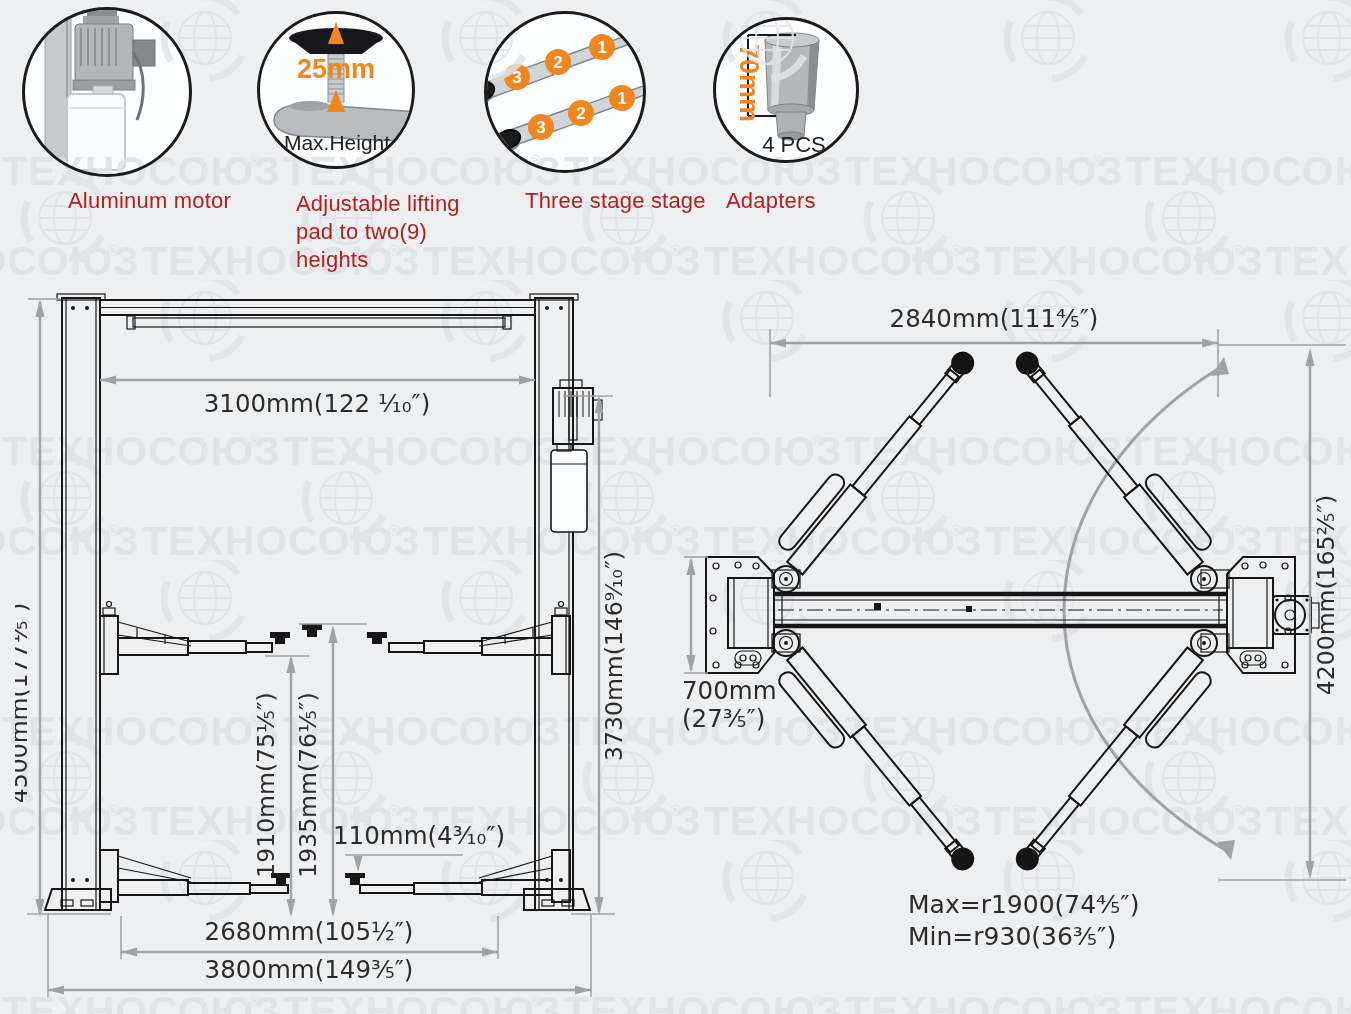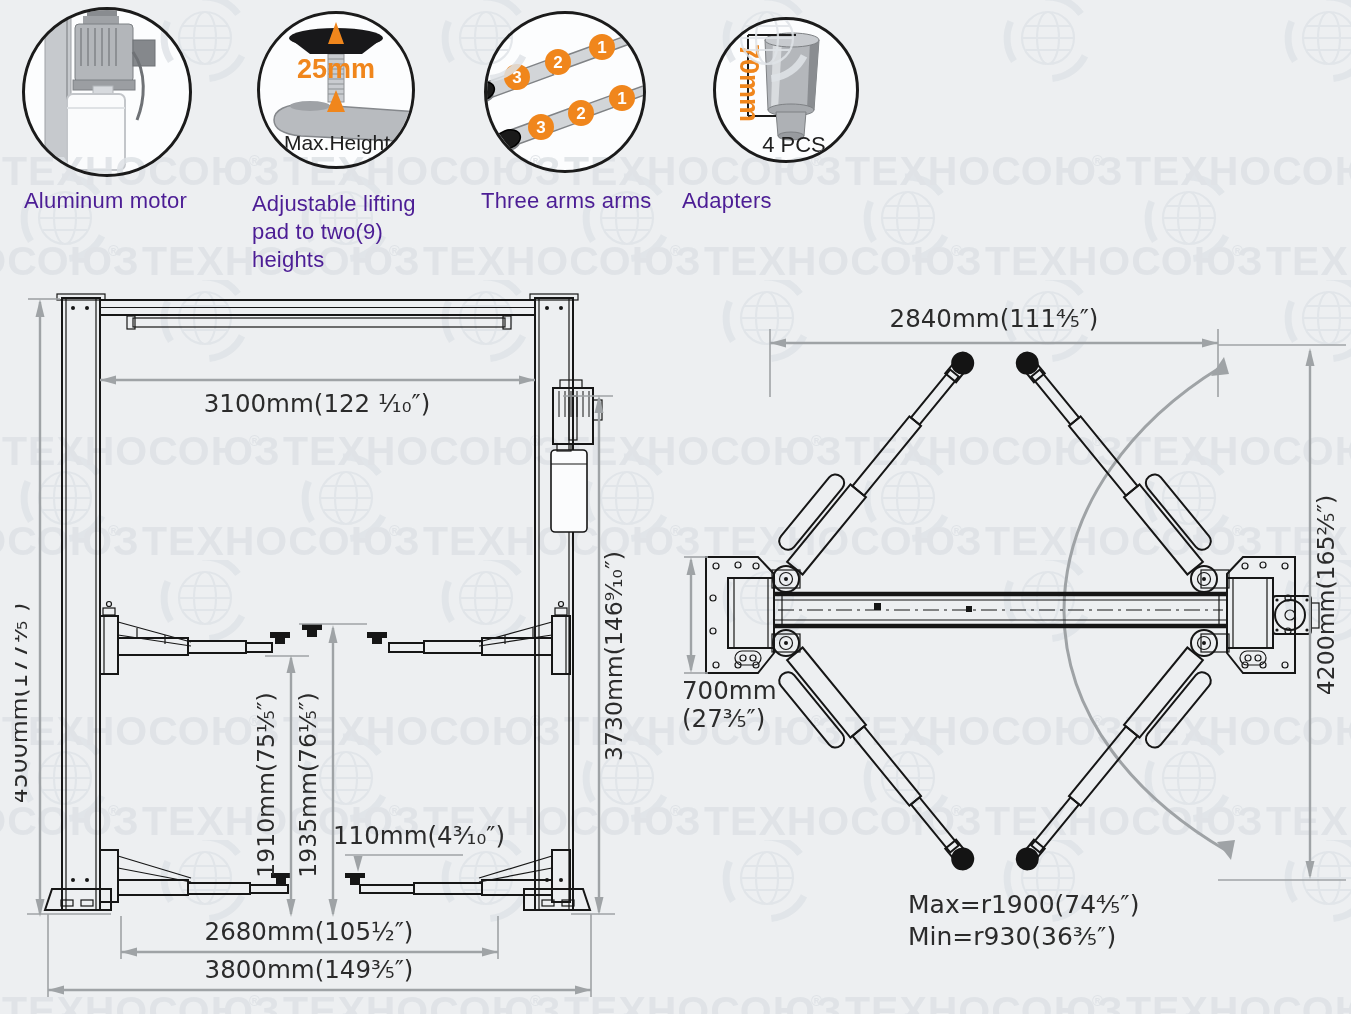--- a/index.html
+++ b/index.html
@@ -4,21 +4,21 @@
 <style>
   html,body{margin:0;padding:0;}
   .page{position:relative;width:1351px;height:1014px;background:#edeff1;overflow:hidden;
         font-family:"Liberation Sans",sans-serif;}
   .layer{position:absolute;left:0;top:0;width:1351px;height:1014px;}.z5{z-index:5}.z7{z-index:7}
   .feature{position:absolute;}
   .circle-bg{position:absolute;left:0;top:0;width:100%;height:100%;border-radius:50%;background:#fcfdfe;}
   .circle-ring{position:absolute;left:0;top:0;width:100%;height:100%;border-radius:50%;
                border:3px solid #1b1b1b;box-sizing:border-box;z-index:6;}
   .art{position:absolute;left:0;top:0;z-index:2;}
-  .caption{position:absolute;z-index:7;font-size:22px;line-height:28px;color:#4c1d95;letter-spacing:.2px;}
+  .caption{position:absolute;z-index:7;font-size:22px;line-height:28px;color:#b91c1c;letter-spacing:.2px;margin-left:44px;}
   svg{display:block}
   
   .k{stroke:#161616;fill:none;stroke-width:2;}
   .k1{stroke:#161616;fill:none;stroke-width:1.2;}
   .k3{stroke:#161616;fill:none;stroke-width:4.5;}
   .kf{fill:#161616;stroke:none;}
   .d{stroke:#9fa3a6;fill:none;stroke-width:2.4;}
   .d2{stroke:#9fa3a6;fill:none;stroke-width:1.6;}
   .df{fill:#9fa3a6;stroke:none;}
   .dt{fill:#2b2b2b;font-size:23.5px;font-family:"DejaVu Sans","Liberation Sans",sans-serif;}
@@ -135,21 +135,21 @@
           <text class="ntxt" x="-24" y="41" text-anchor="middle">3</text>
           <circle class="orange" cx="16" cy="21" r="13"></circle>
           <text class="ntxt" x="16" y="27" text-anchor="middle">2</text>
           <circle class="orange" cx="57" cy="6" r="13"></circle>
           <text class="ntxt" x="57" y="12" text-anchor="middle">1</text>
         </g>
       </g>
     </svg>
     <div class="circle-ring"></div>
   </div>
-  <div class="caption" style="left:481px;top:187px;width:220px;">Three arms arms</div>
+  <div class="caption" style="left:481px;top:187px;width:220px;">Three stage stage</div>
 
   <div class="feature" style="left:713px;top:17px;width:146px;height:146px;">
     <div class="circle-bg"></div>
     <svg class="art" width="146" height="146" viewBox="-73 -73 146 146">
       <clipPath id="c4">
           <circle cx="0" cy="0" r="70"></circle>
         </clipPath>
       <g clip-path="url(#c4)">
         <polygon points="-21,-50 33,-50 28,20 -18,20" fill="#b4b7bb" stroke="#7e8184"></polygon>
         <polygon points="-13,-50 -4,-50 -8,20 -15,20" fill="#d9dcdf"></polygon>

